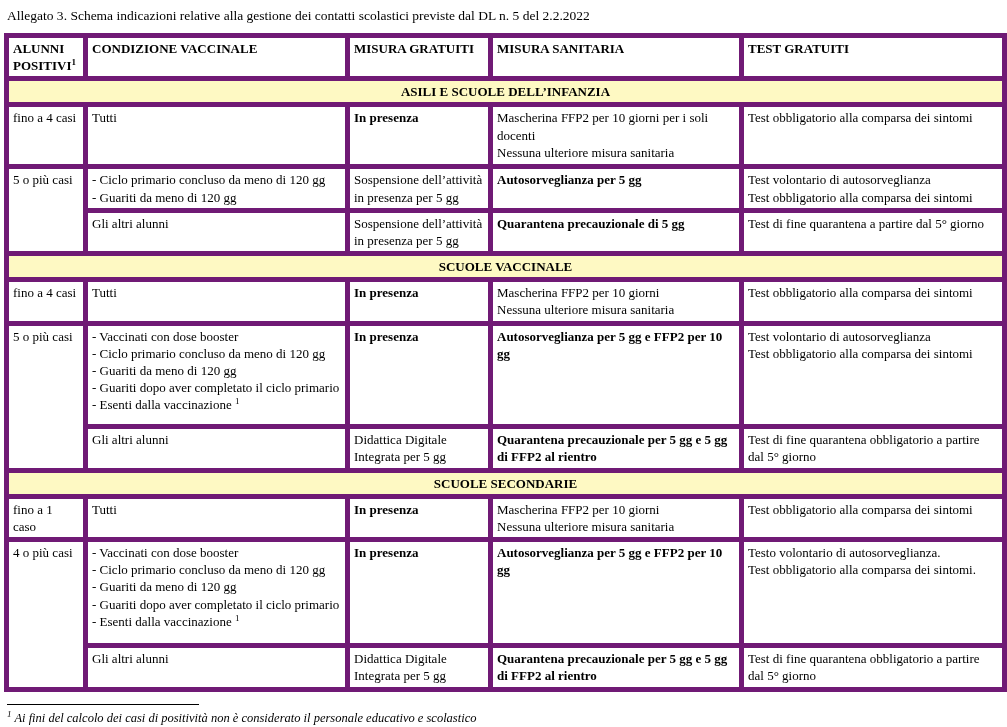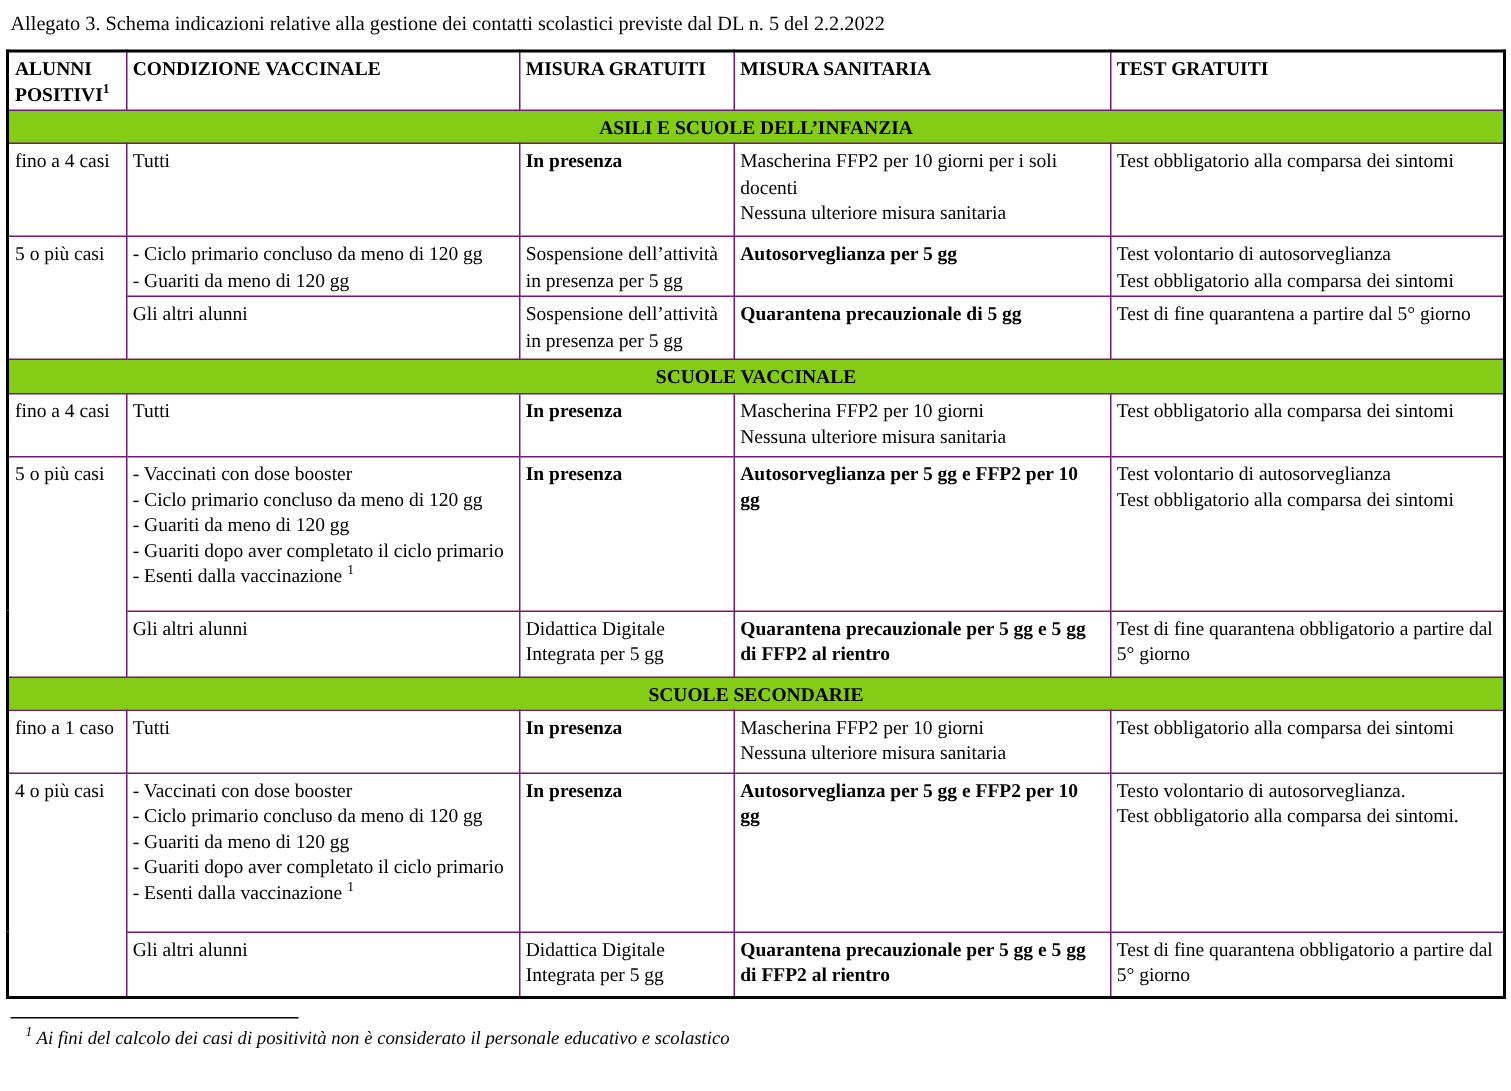--- a/index.html
+++ b/index.html
@@ -1,32 +1,32 @@
 <!DOCTYPE html>
 <html><head>
 <meta charset="utf-8">
 <style>
   html,body{margin:0;padding:0;background:#fff;}
   body{width:1007px;height:727px;font-family:"Liberation Serif",serif;color:#000;}
   .page{padding:6px 4px 0 4px;}
   .doc-title{font-size:13.5px;margin:2px 0 9px 3px;}
   .u{}
   table{border-collapse:collapse;table-layout:fixed;width:998px;border:2px solid #000;}
-  th,td{border:1px solid #701a75;vertical-align:top;text-align:left;
+  th,td{border:5px solid #701a75;vertical-align:top;text-align:left;
         padding:2px 5px 2px 4px;font-size:13px;line-height:1.32;
         white-space:pre-line;font-weight:normal;overflow:hidden;}
   th{font-weight:bold;}
-  .band td{background:#84cc16;text-align:center;font-weight:bold;white-space:normal;padding:2px 4px;}
+  .band td{background:#fef9c3;text-align:center;font-weight:bold;white-space:normal;padding:2px 4px;}
   .b{font-weight:bold;}
   sup{font-size:9px;line-height:0;}
   tr.h-head{height:38px;} tr.h-band{height:21px;}
   tr.h62{height:62px;} tr.h40{height:40px;} tr.h42{height:42px;}
   tr.h103{height:103px;} tr.h44{height:44px;} tr.h106{height:106px;}
   .fn-rule{width:192px;border-top:1px solid #000;margin:12px 0 4px 3px;height:0;}
-  .fn{font-style:italic;font-size:12.5px;margin-left:13px;line-height:1.45;}
+  .fn{font-style:italic;font-size:12.5px;margin-left:3px;line-height:1.45;}
 </style>
 </head>
 <body>
 
 <div class="page">
 
   <div class="doc-title"><span class="u">Allegato 3</span><span>. Schema indicazioni relative alla gestione dei contatti scolastici previste dal DL n. 5 del 2.2.2022</span></div>
 
   <table>
     <colgroup>

